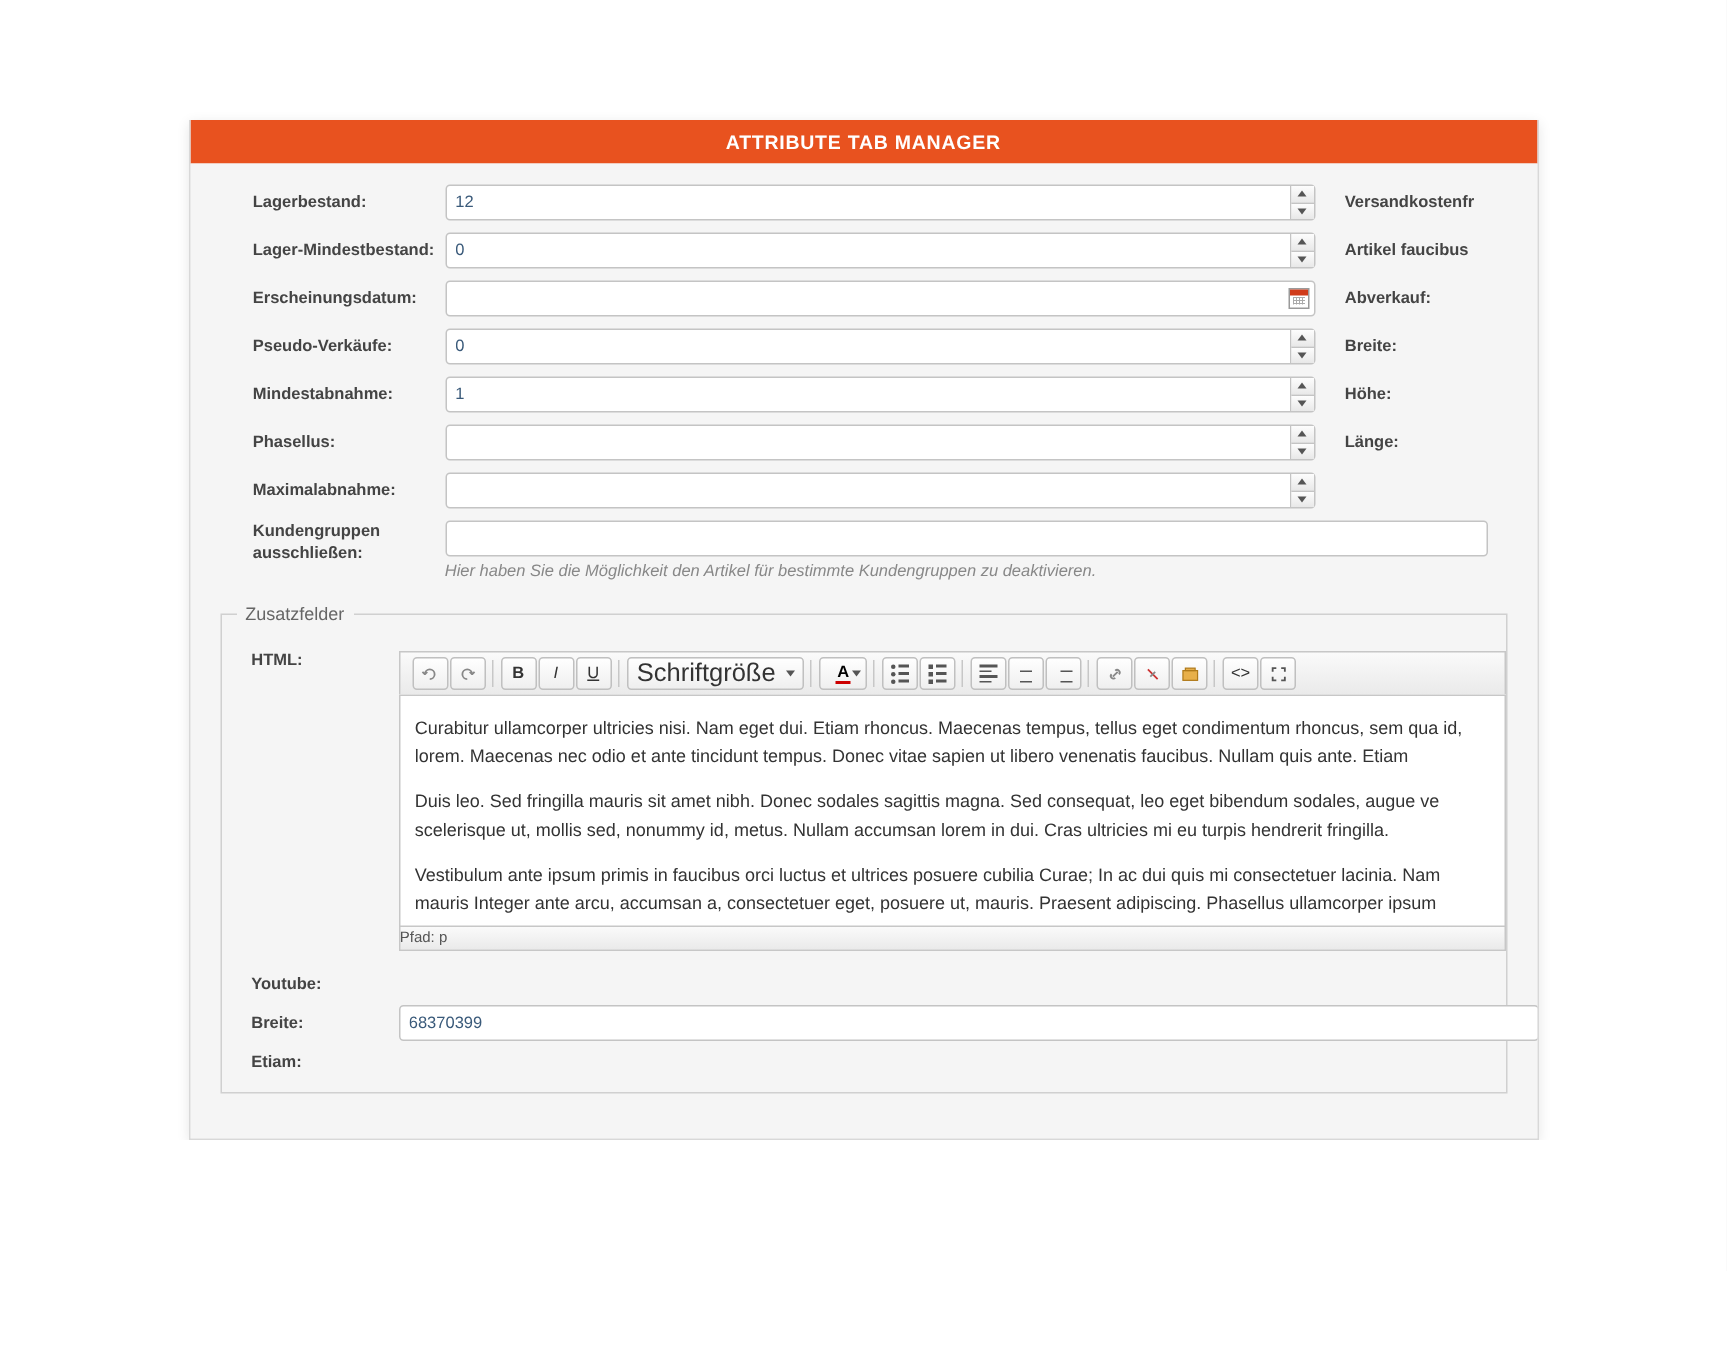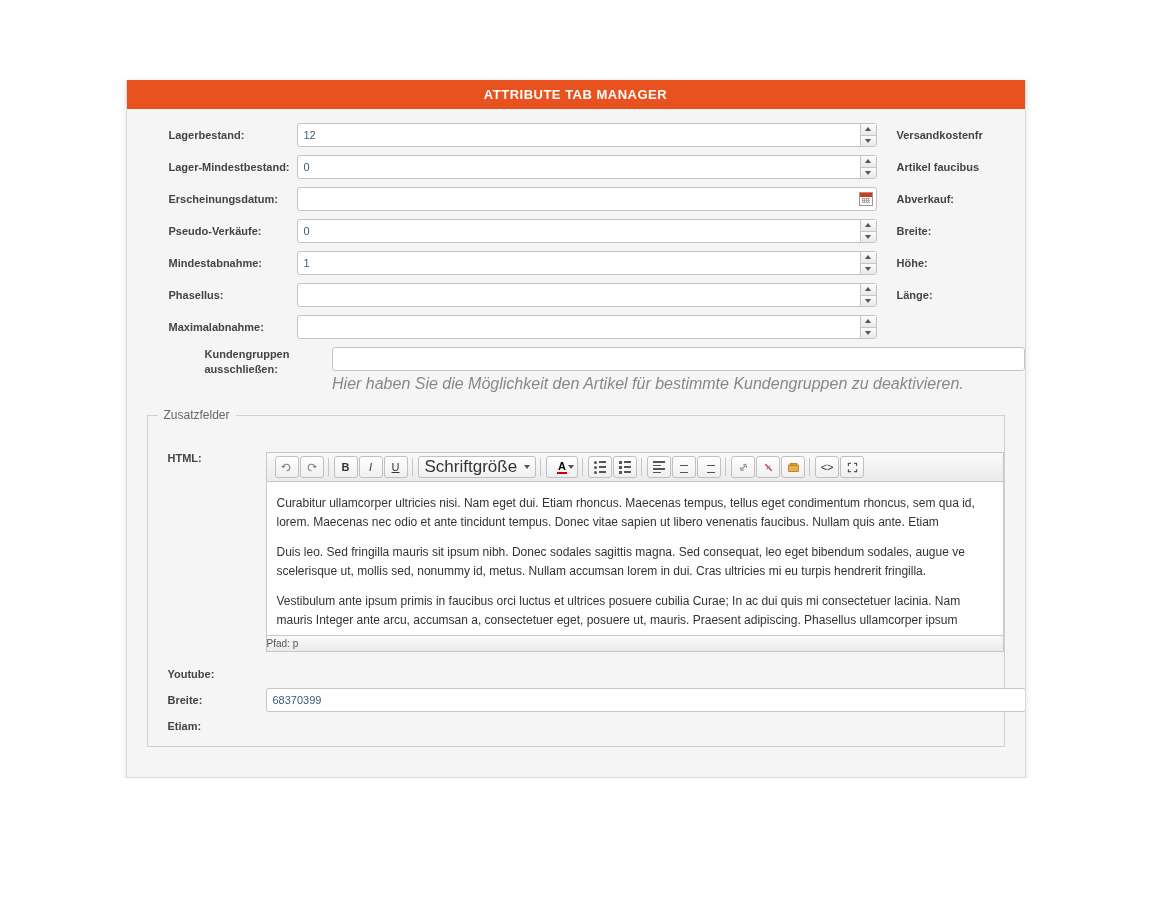--- a/index.html
+++ b/index.html
@@ -121,21 +121,21 @@
   content: '';
   position: absolute;
   top: 5px; left: 2px; right: 2px; bottom: 2px;
   background:
     linear-gradient(#aaa 1px, transparent 1px) 0 0 / 100% 2px,
     linear-gradient(90deg, #aaa 1px, transparent 1px) 0 0 / 2px 100%;
 }
 .hint {
   font-style: italic;
   color: #888;
-  font-size: 16px;
+  font-size: 11px;
   padding: 4px 0 0 0;
 }
 .fieldset {
   margin: 18px 20px 0 20px;
   border: 1px solid #d0d0d0;
   background: #f5f5f5;
   position: relative;
 }
 .fieldset-legend {
   position: absolute;
@@ -378,33 +378,33 @@
               <div class="arrow"></div>
             </div>
           <div class="sp down">
               <div class="arrow"></div>
             </div>
         </div>
       </div>
       <div class="col-right-label"></div>
     </div>
 
-    <div class="form-row" style="align-items:flex-start;padding-left:36px;">
+    <div class="form-row" style="align-items:flex-start;">
       <div class="col-label" style="line-height:1.4;">Kundengruppen ausschließen:</div>
       <div class="col-input" style="width:695px;">
         <input class="text-input" value="" style="">
         <div class="hint">Hier haben Sie die Möglichkeit den Artikel für bestimmte Kundengruppen zu deaktivieren.</div>
       </div>
     </div>
 
     <div class="fieldset">
       <div class="fieldset-legend">Zusatzfelder</div>
       <div class="fieldset-body">
 
-        <div class="form-row" style="align-items:flex-start;margin-top:12px;">
+        <div class="form-row" style="align-items:flex-start;">
           <div class="col-label">HTML:</div>
           <div class="col-input editor-wrap">
             <div class="editor-toolbar">
               <div class="tb-group">
                 <div class="tb-btn">
                     <svg class="svgicon" viewBox="0 0 16 16">
                       <path d="M4 8 A4 4 0 1 1 8 12" fill="none" stroke="#888" stroke-width="1.5"></path>
                       <path d="M4 8 L2 6 M4 8 L6 6" stroke="#888" stroke-width="1.5"></path>
                     </svg>
                   </div>
@@ -519,21 +519,21 @@
                 <div class="tb-btn">&lt;&gt;</div>
                 <div class="tb-btn">
                     <svg class="svgicon" viewBox="0 0 16 16">
                       <path d="M3 6 L3 3 L6 3 M10 3 L13 3 L13 6 M13 10 L13 13 L10 13 M6 13 L3 13 L3 10" fill="none" stroke="#555" stroke-width="1.5"></path>
                     </svg>
                   </div>
               </div>
             </div>
             <div class="editor-content">
               <p>Curabitur ullamcorper ultricies nisi. Nam eget dui. Etiam rhoncus. Maecenas tempus, tellus eget condimentum rhoncus, sem qua id, lorem. Maecenas nec odio et ante tincidunt tempus. Donec vitae sapien ut libero venenatis faucibus. Nullam quis ante. Etiam</p>
-              <p>Duis leo. Sed fringilla mauris sit ipsum nibh. Donec sodales sagittis magna. Sed consequat, leo eget bibendum sodales, augue ve scelerisque ut, mollis sed, nonummy id, metus. Nullam accumsan lorem in dui. Cras ultricies mi eu turpis hendrerit fringilla.</p>
+              <p>Duis leo. Sed fringilla mauris sit amet nibh. Donec sodales sagittis magna. Sed consequat, leo eget bibendum sodales, augue ve scelerisque ut, mollis sed, nonummy id, metus. Nullam accumsan lorem in dui. Cras ultricies mi eu turpis hendrerit fringilla.</p>
               <p>Vestibulum ante ipsum primis in faucibus orci luctus et ultrices posuere cubilia Curae; In ac dui quis mi consectetuer lacinia. Nam mauris Integer ante arcu, accumsan a, consectetuer eget, posuere ut, mauris. Praesent adipiscing. Phasellus ullamcorper ipsum</p>
             </div>
             <div class="editor-status">Pfad: p</div>
           </div>
         </div>
 
         <div class="form-row" style="margin-top:8px;">
           <div class="col-label">Youtube:</div>
         </div>
 

